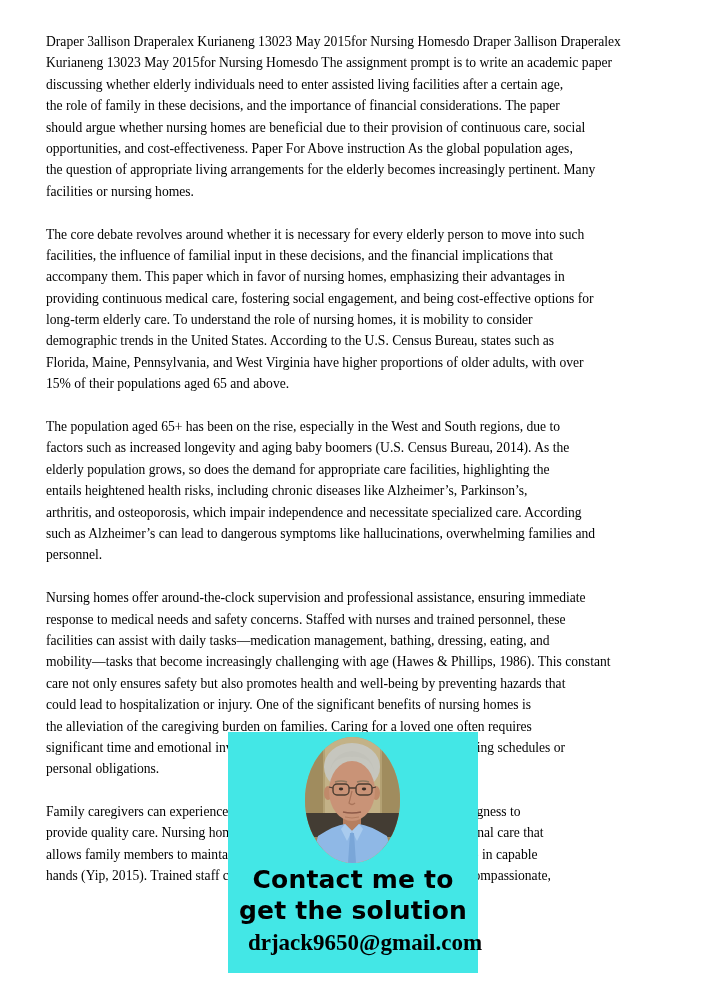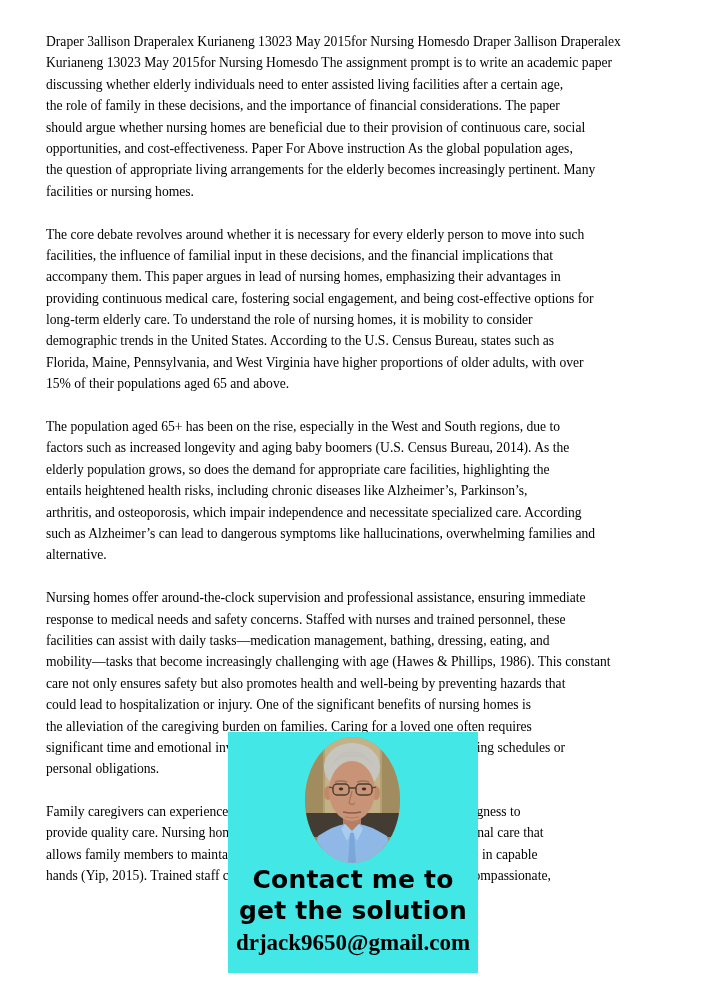--- a/index.html
+++ b/index.html
@@ -64,21 +64,21 @@
     font-family: "DejaVu Sans", sans-serif;
     font-weight: 700;
     font-size: 25px;
     line-height: 31px;
     color: #000000;
     letter-spacing: 0.2px;
   }
   .overlay-email {
     position: absolute;
     top: 198px;
-    left: 0;
+    left: 12px;
     width: 100%;
     text-align: center;
     font-family: "Liberation Serif", serif;
     font-weight: 700;
     font-size: 23px;
     color: #000000;
   }
 </style>
 </head>
 <body style="background: rgb(255, 255, 255);">
@@ -90,35 +90,35 @@
       <div class="text-line">discussing whether elderly individuals need to enter assisted living facilities after a certain age,</div>
       <div class="text-line">the role of family in these decisions, and the importance of financial considerations. The paper</div>
       <div class="text-line">should argue whether nursing homes are beneficial due to their provision of continuous care, social</div>
       <div class="text-line">opportunities, and cost-effectiveness. Paper For Above instruction As the global population ages,</div>
       <div class="text-line">the question of appropriate living arrangements for the elderly becomes increasingly pertinent. Many</div>
       <div class="text-line">facilities or nursing homes.</div>
     </div>
     <div class="para">
       <div class="text-line">The core debate revolves around whether it is necessary for every elderly person to move into such</div>
       <div class="text-line">facilities, the influence of familial input in these decisions, and the financial implications that</div>
-      <div class="text-line">accompany them. This paper argues in lead of nursing homes, emphasizing their advantages in</div>
+      <div class="text-line">accompany them. This paper which in favor of nursing homes, emphasizing their advantages in</div>
       <div class="text-line">providing continuous medical care, fostering social engagement, and being cost-effective options for</div>
       <div class="text-line">long-term elderly care. To understand the role of nursing homes, it is mobility to consider</div>
       <div class="text-line">demographic trends in the United States. According to the U.S. Census Bureau, states such as</div>
       <div class="text-line">Florida, Maine, Pennsylvania, and West Virginia have higher proportions of older adults, with over</div>
       <div class="text-line">15% of their populations aged 65 and above.</div>
     </div>
     <div class="para">
       <div class="text-line">The population aged 65+ has been on the rise, especially in the West and South regions, due to</div>
       <div class="text-line">factors such as increased longevity and aging baby boomers (U.S. Census Bureau, 2014). As the</div>
       <div class="text-line">elderly population grows, so does the demand for appropriate care facilities, highlighting the</div>
       <div class="text-line">entails heightened health risks, including chronic diseases like Alzheimer’s, Parkinson’s,</div>
       <div class="text-line">arthritis, and osteoporosis, which impair independence and necessitate specialized care. According</div>
       <div class="text-line">such as Alzheimer’s can lead to dangerous symptoms like hallucinations, overwhelming families and</div>
-      <div class="text-line">alternative.</div>
+      <div class="text-line">personnel.</div>
     </div>
     <div class="para">
       <div class="text-line">Nursing homes offer around-the-clock supervision and professional assistance, ensuring immediate</div>
       <div class="text-line">response to medical needs and safety concerns. Staffed with nurses and trained personnel, these</div>
       <div class="text-line">facilities can assist with daily tasks—medication management, bathing, dressing, eating, and</div>
       <div class="text-line">mobility—tasks that become increasingly challenging with age (Hawes &amp; Phillips, 1986). This constant</div>
       <div class="text-line">care not only ensures safety but also promotes health and well-being by preventing hazards that</div>
       <div class="text-line">could lead to hospitalization or injury. One of the significant benefits of nursing homes is</div>
       <div class="text-line">the alleviation of the caregiving burden on families. Caring for a loved one often requires</div>
       <div class="text-line">significant time and emotional investment, which may often conflict with working schedules or</div>

